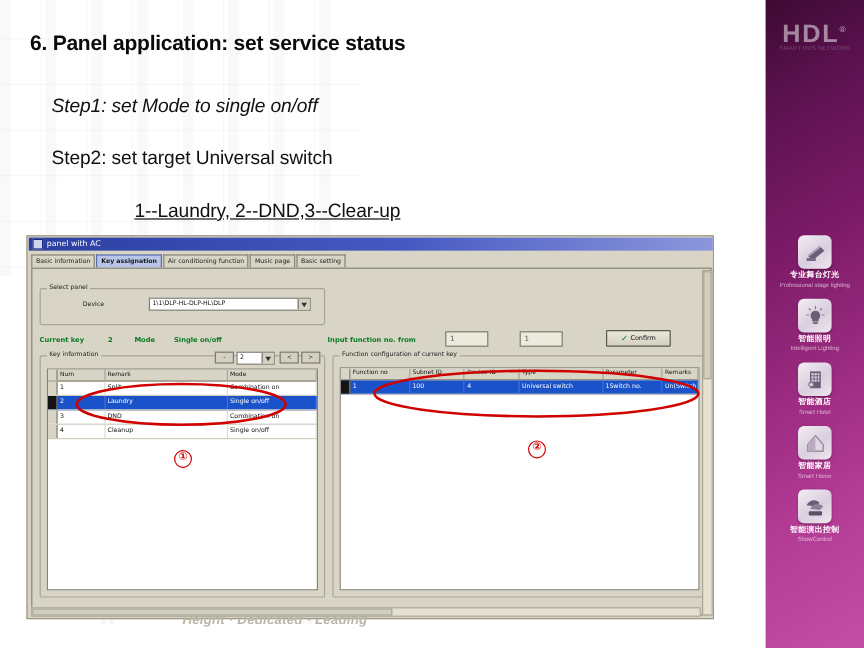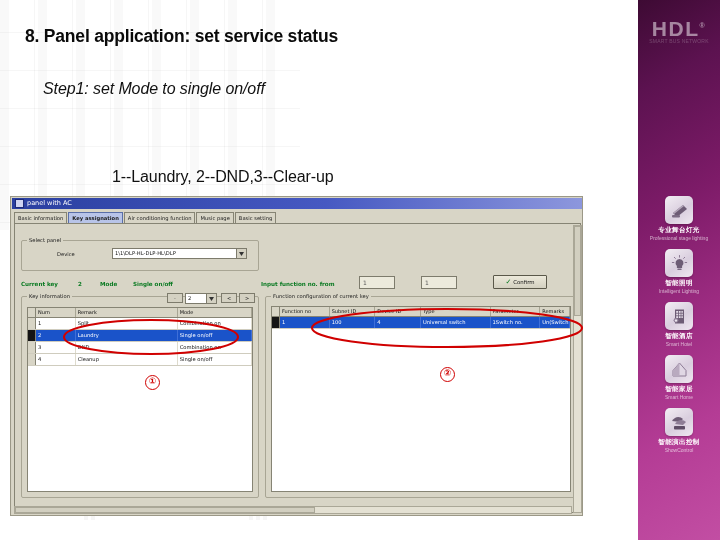--- a/index.html
+++ b/index.html
@@ -65,35 +65,35 @@
   .slide-title{
     position:absolute;left:25px;top:26px;
     font-size:17.5px;font-weight:bold;color:#0a0a0a;
     letter-spacing:-.2px;white-space:nowrap;
   }
   .step{
     position:absolute;font-size:16px;color:#111;white-space:nowrap;letter-spacing:-.1px;
   }
   .step1{left:43px;top:80px;font-style:italic;}
   .step2{left:43px;top:124px;}
-  .step3{left:112px;top:168px;}
+  .step3{left:112px;top:168px;text-decoration:underline;}
 
   
   .footer-cn{
     position:absolute;left:16px;top:511px;font-size:9px;color:#b9b6a6;letter-spacing:3px;
     font-family:"DejaVu Sans",sans-serif;
   }
   .footer-en{
     position:absolute;left:152px;top:511px;font-size:11px;color:#b9b6a6;
     font-style:italic;font-weight:bold;letter-spacing:.2px;
   }
 
   
   .app{
-    position:absolute;left:10px;top:196px;width:573px;height:320px;
+    position:absolute;left:22px;top:196px;width:573px;height:320px;
     background:#d6d3c4;border:1px solid #9b9887;box-sizing:border-box;overflow:hidden;
     font-family:"DejaVu Sans","Liberation Sans",sans-serif;
   }
   .app-title{
     position:absolute;left:1px;top:1px;width:571px;height:11px;
     background:linear-gradient(to right,#2a3fa0 0%,#4659c2 55%,#8d97dd 100%);
     color:#fff;font-size:6.5px;line-height:11px;padding-left:3px;box-sizing:border-box;
     display:flex;align-items:center;gap:3px;
   }
   .app-ico{width:7px;height:7px;background:#cfd4f2;border:1px solid #1d2a78;display:inline-block;flex:0 0 auto;}
@@ -180,22 +180,23 @@
 <div id="slide">
 
   <div class="grid-deco"></div>
   <div class="grid-deco2"></div>
   <div class="deco-band" style="left:84px;top:498px;width:4px;height:22px;"></div>
   <div class="deco-band" style="left:91px;top:498px;width:4px;height:22px;"></div>
   <div class="deco-band" style="left:249px;top:498px;width:4px;height:22px;"></div>
   <div class="deco-band" style="left:256px;top:498px;width:4px;height:22px;"></div>
   <div class="deco-band" style="left:263px;top:498px;width:4px;height:22px;"></div>
 
-  <div class="slide-title">8. Panel application: set service status</div>
+  <div class="slide-title">6. Panel application: set service status</div>
   <div class="step step1">Step1: set Mode to single on/off</div>
+  <div class="step step2">Step2: set target Universal switch</div>
   <div class="step step3">1--Laundry, 2--DND,3--Clear-up</div>
 
   <div class="app">
 
     <div class="app-title">
       <span class="app-ico"></span>
       <span>panel with AC</span>
     </div>
 
     <div class="app-body">
@@ -320,20 +321,21 @@
     </div>
   </div>
 
   <svg class="anno" style="left:0;top:0;width:720px;height:540px;" viewBox="0 0 720 540">
     <ellipse cx="151" cy="337" rx="87" ry="17" fill="none" stroke="#d00000" stroke-width="2.1"></ellipse>
     <ellipse cx="447" cy="328" rx="135" ry="19" fill="none" stroke="#d00000" stroke-width="2.1"></ellipse>
   </svg>
   <div class="circnum" style="left:145px;top:375px;">①</div>
   <div class="circnum" style="left:440px;top:367px;">②</div>
 
+  <div class="footer-en">Height · Dedicated · Leading</div>
 
   <div class="hdl-panel">
     <div class="hdl-logo">
       <span>HDL</span><sup>®</sup>
     </div>
     <div class="hdl-sub">SMART BUS NETWORK</div>
 
     <div class="hdl-items">
 
       <div class="hdl-item">

